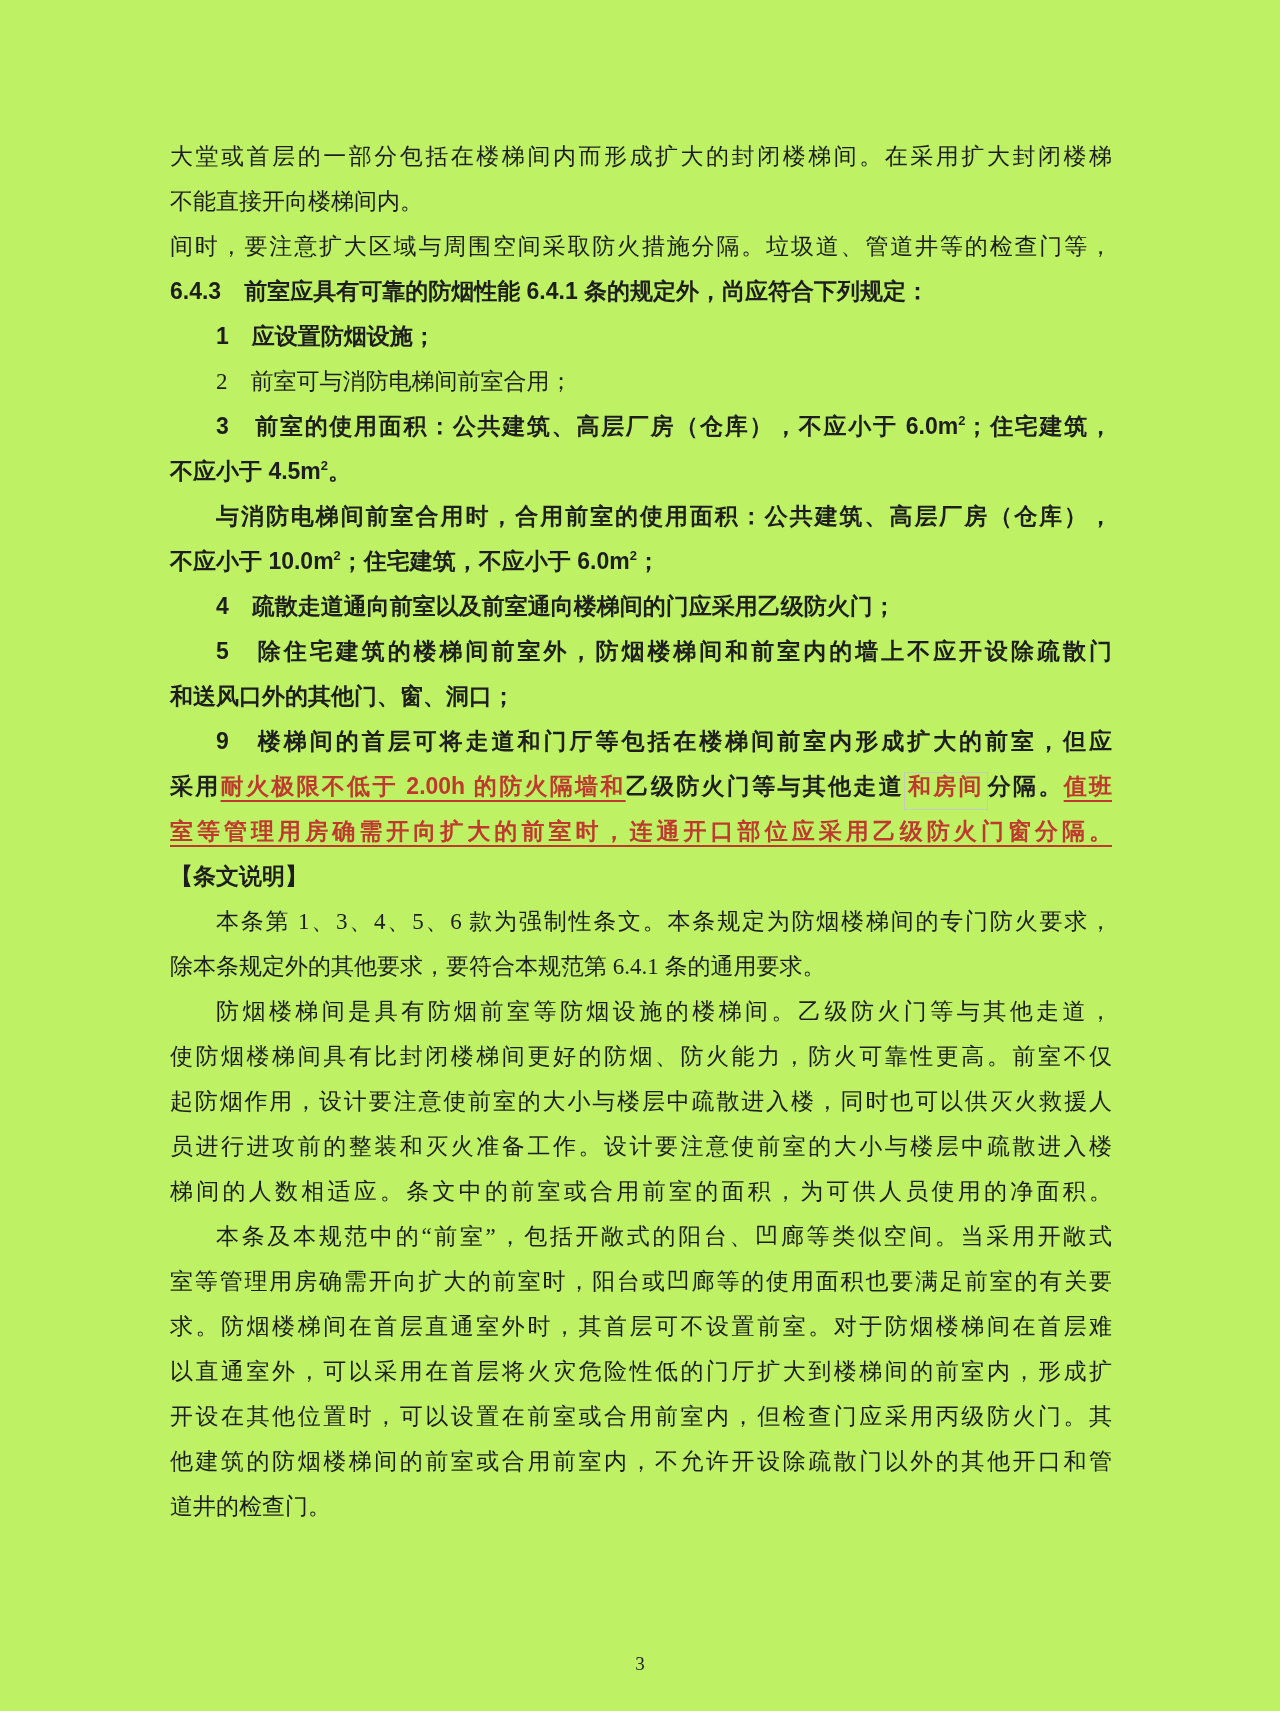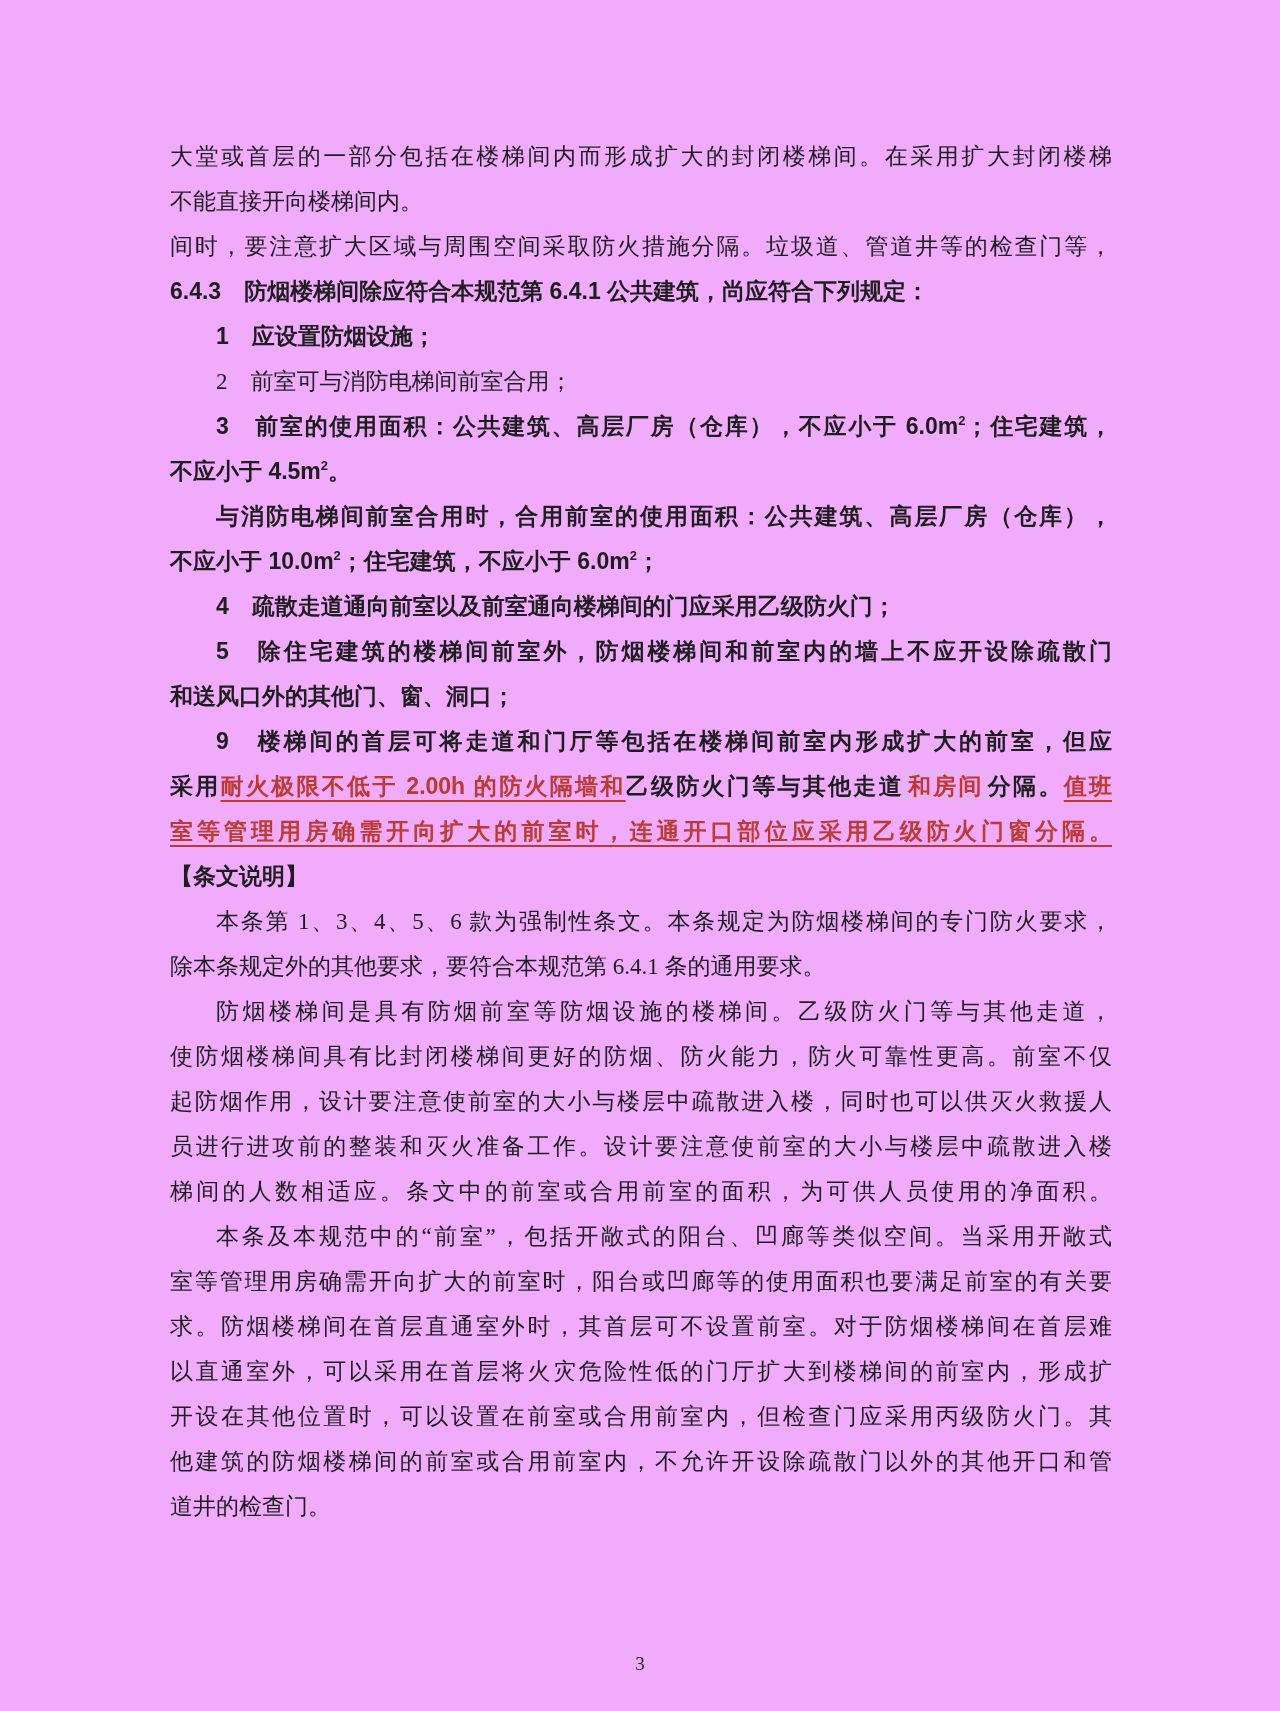--- a/index.html
+++ b/index.html
@@ -11,21 +11,21 @@
   html,body{ background:#ffffff; }
   body{
     width:1280px; height:1711px;
     position:relative;
     font-family:"Liberation Serif","DejaVu Serif",serif;
     color:var(--ink);
     font-size:23px;
   }
   .page{
     position:absolute; inset:0;
-    background:#f0abfc;
+    background:#bef264;
   }
   .doc-body{
     position:absolute;
     left:170px; right:168px; top:134px;
   }
   .line{
     line-height:45px;
     min-height:45px;
     white-space:normal;
   }
@@ -36,21 +36,21 @@
     font-weight:700;
   }
   .seg-red{ color:var(--red); }
   .seg-underline{
     text-decoration:underline;
     text-decoration-thickness:2px;
     text-underline-offset:6px;
   }
   .seg-box{
     border:1px solid var(--box-border);
-    padding:0 3px 0 3px;
+    padding:0 3px 10px 3px;
   }
   .seg-sup{
     font-size:13px;
     vertical-align:super;
     line-height:0;
   }
   .page-number{
     position:absolute;
     left:0; right:0; bottom:36px;
     text-align:center;
@@ -60,21 +60,21 @@
   }
 </style>
 </head>
 <body>
 
 <div class="page">
   <div class="doc-body">
       <div class="line jfull"><span>大堂或首层的一部分包括在楼梯间内而形成扩大的封闭楼梯间。在采用扩大封闭楼梯</span></div>
       <div class="line"><span>不能直接开向楼梯间内。</span></div>
       <div class="line jfull"><span>间时，要注意扩大区域与周围空间采取防火措施分隔。垃圾道、管道井等的检查门等，</span></div>
-      <div class="line"><span class="seg-bold">6.4.3　防烟楼梯间除应符合本规范第 6.4.1 公共建筑，尚应符合下列规定：</span></div>
+      <div class="line"><span class="seg-bold">6.4.3　前室应具有可靠的防烟性能 6.4.1 条的规定外，尚应符合下列规定：</span></div>
       <div class="line indent"><span class="seg-bold">1　应设置防烟设施；</span></div>
       <div class="line indent"><span>2　前室可与消防电梯间前室合用；</span></div>
       <div class="line indent jfull"><span class="seg-bold">3　前室的使用面积：公共建筑、高层厂房（仓库），不应小于 6.0m</span><span class="seg-bold seg-sup">2</span><span class="seg-bold">；住宅建筑，</span></div>
       <div class="line"><span class="seg-bold">不应小于 4.5m</span><span class="seg-bold seg-sup">2</span><span class="seg-bold">。</span></div>
       <div class="line indent jfull"><span class="seg-bold">与消防电梯间前室合用时，合用前室的使用面积：公共建筑、高层厂房（仓库），</span></div>
       <div class="line"><span class="seg-bold">不应小于 10.0m</span><span class="seg-bold seg-sup">2</span><span class="seg-bold">；住宅建筑，不应小于 6.0m</span><span class="seg-bold seg-sup">2</span><span class="seg-bold">；</span></div>
       <div class="line indent"><span class="seg-bold">4　疏散走道通向前室以及前室通向楼梯间的门应采用乙级防火门；</span></div>
       <div class="line indent jfull"><span class="seg-bold">5　除住宅建筑的楼梯间前室外，防烟楼梯间和前室内的墙上不应开设除疏散门</span></div>
       <div class="line"><span class="seg-bold">和送风口外的其他门、窗、洞口；</span></div>
       <div class="line indent jfull"><span class="seg-bold">9　楼梯间的首层可将走道和门厅等包括在楼梯间前室内形成扩大的前室，但应</span></div>

